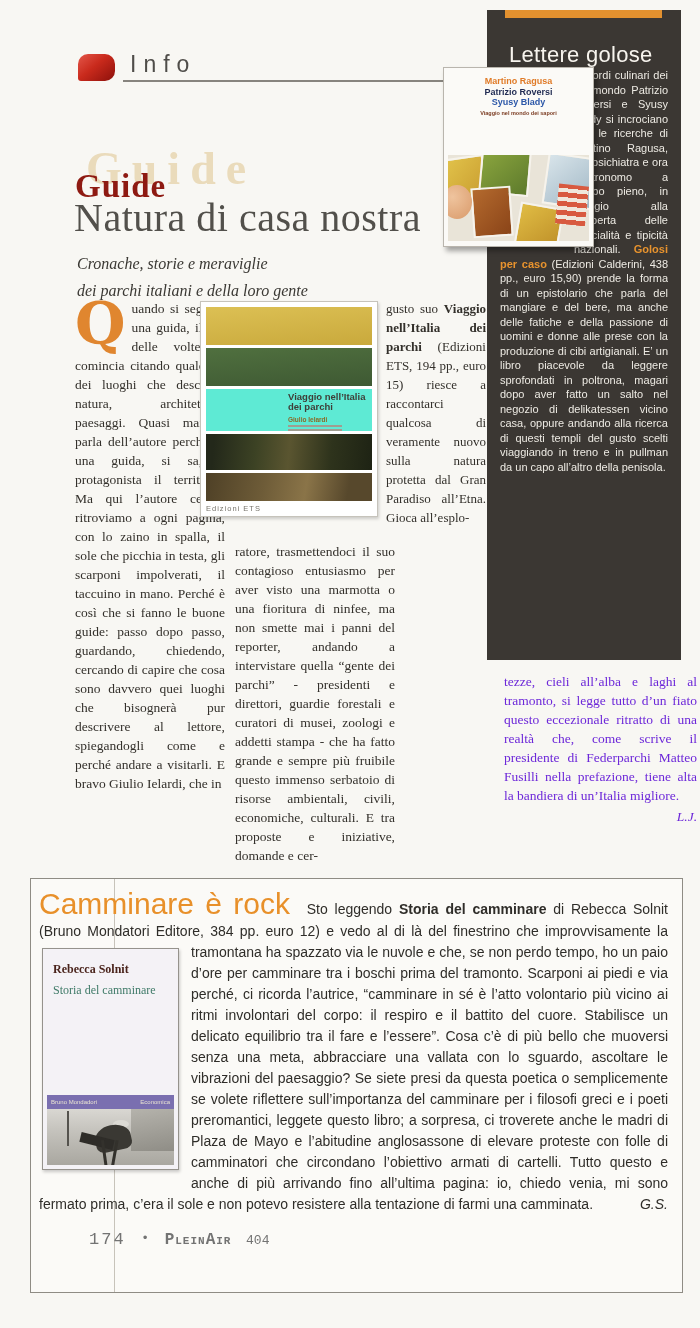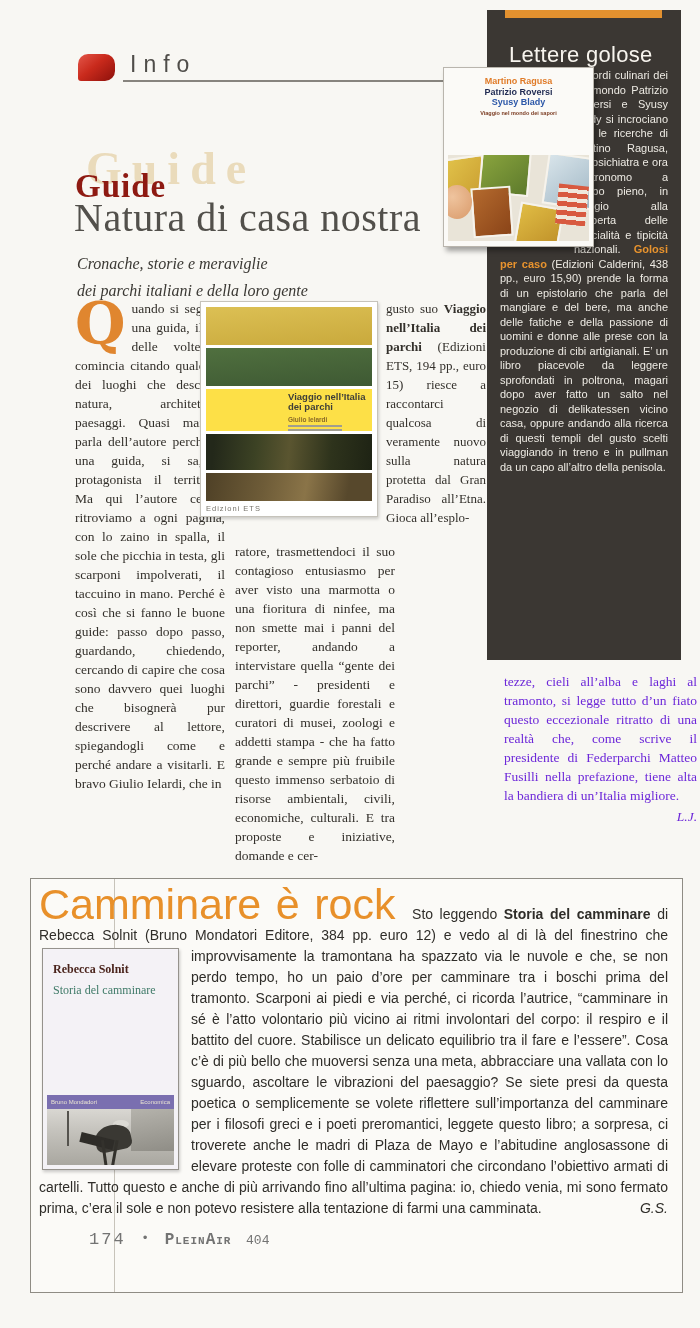--- a/index.html
+++ b/index.html
@@ -34,21 +34,21 @@
   .dropcap{float:left;font-weight:bold;font-size:58px;line-height:46px;color:#E0862F;
      margin:2px 6px 0 0;font-family:"DejaVu Serif",serif;}
   .col b{font-weight:bold;}
 
   
   .ets-cover{position:absolute;left:200px;top:301px;width:178px;height:216px;background:#FFFFFF;
      border:1px solid #C6C3BB;box-shadow:1px 2px 3px rgba(0,0,0,.18);box-sizing:border-box;padding:5px;z-index:3;}
   .band{width:100%;margin-bottom:3px;}
   .b1{height:38px;background:linear-gradient(175deg,#DCC054,#C9A93C);}
   .b2{height:38px;background:linear-gradient(175deg,#50703F,#3E5933);}
-  .b3{height:42px;background:#fde047;position:relative;}
+  .b3{height:42px;background:#5eead4;position:relative;}
   .ets-text{position:absolute;left:82px;top:3px;}
   .ets-title{font-family:"Liberation Sans",sans-serif;font-weight:bold;font-size:9.5px;line-height:10px;color:#3E3E38;}
   .ets-author{font-family:"Liberation Sans",sans-serif;font-weight:bold;font-size:6.5px;color:#8A6A28;margin-top:4px;}
   .ets-micro{height:2px;background:#A09D90;width:54px;margin-top:2px;}
   .b4{height:36px;background:linear-gradient(95deg,#23281A 5%,#3C4224 30%,#5A5530 50%,#2E331C 75%,#1E2314 100%);}
   .b5{height:28px;background:linear-gradient(100deg,#4E4026 0%,#6E5C38 35%,#8A7448 60%,#57482C 85%);}
   .ets-pub{font-family:"Liberation Sans",sans-serif;font-size:7.5px;
      letter-spacing:1px;color:#77746C;margin-top:3px;}
 
   
@@ -86,21 +86,21 @@
   .g-shirt{position:absolute;right:2px;top:30px;width:30px;height:40px;transform:rotate(6deg);
      background:repeating-linear-gradient(0deg,#D85A40 0 5px,#F0E8DC 5px 9px);}
 
   
   .cam-box{position:absolute;left:30px;top:878px;width:653px;height:415px;box-sizing:border-box;
      border:1.5px solid #8F8C84;background:#FBFAF7;padding:8px 14px 8px 8px;}
   .cam-rule{position:absolute;left:83px;top:0;width:1px;height:100%;background:#C7C3BA;}
   .cam-body{position:relative;font-family:"Liberation Sans",sans-serif;font-size:14px;line-height:21px;
      color:#2F2D29;text-align:justify;}
   .cam-float{float:left;width:152px;height:290px;shape-outside:inset(62px 0 0 0);}
-  .cam-title{font-size:43px;line-height:34px;color:#E8902A;padding-right:10px;}
+  .cam-title{font-size:30px;line-height:34px;color:#E8902A;padding-right:10px;}
   .cam-body b{font-weight:bold;}
   .cam-sig{float:right;font-style:italic;}
 
   
   .solnit-cover{position:absolute;left:42px;top:948px;width:137px;height:222px;background:#F4F2F6;
      border:1px solid #95928C;box-shadow:1px 2px 3px rgba(0,0,0,.2);z-index:4;box-sizing:border-box;}
   .s-author{margin:13px 0 0 10px;font-weight:bold;font-size:12px;color:#4A241C;}
   .s-title{margin:6px 0 0 10px;font-size:12px;color:#3F7A68;}
   .s-band{position:absolute;left:4px;right:4px;top:146px;height:14px;background:#7A6FB0;
      color:#E8E2D2;font-family:"Liberation Sans",sans-serif;font-size:6px;

